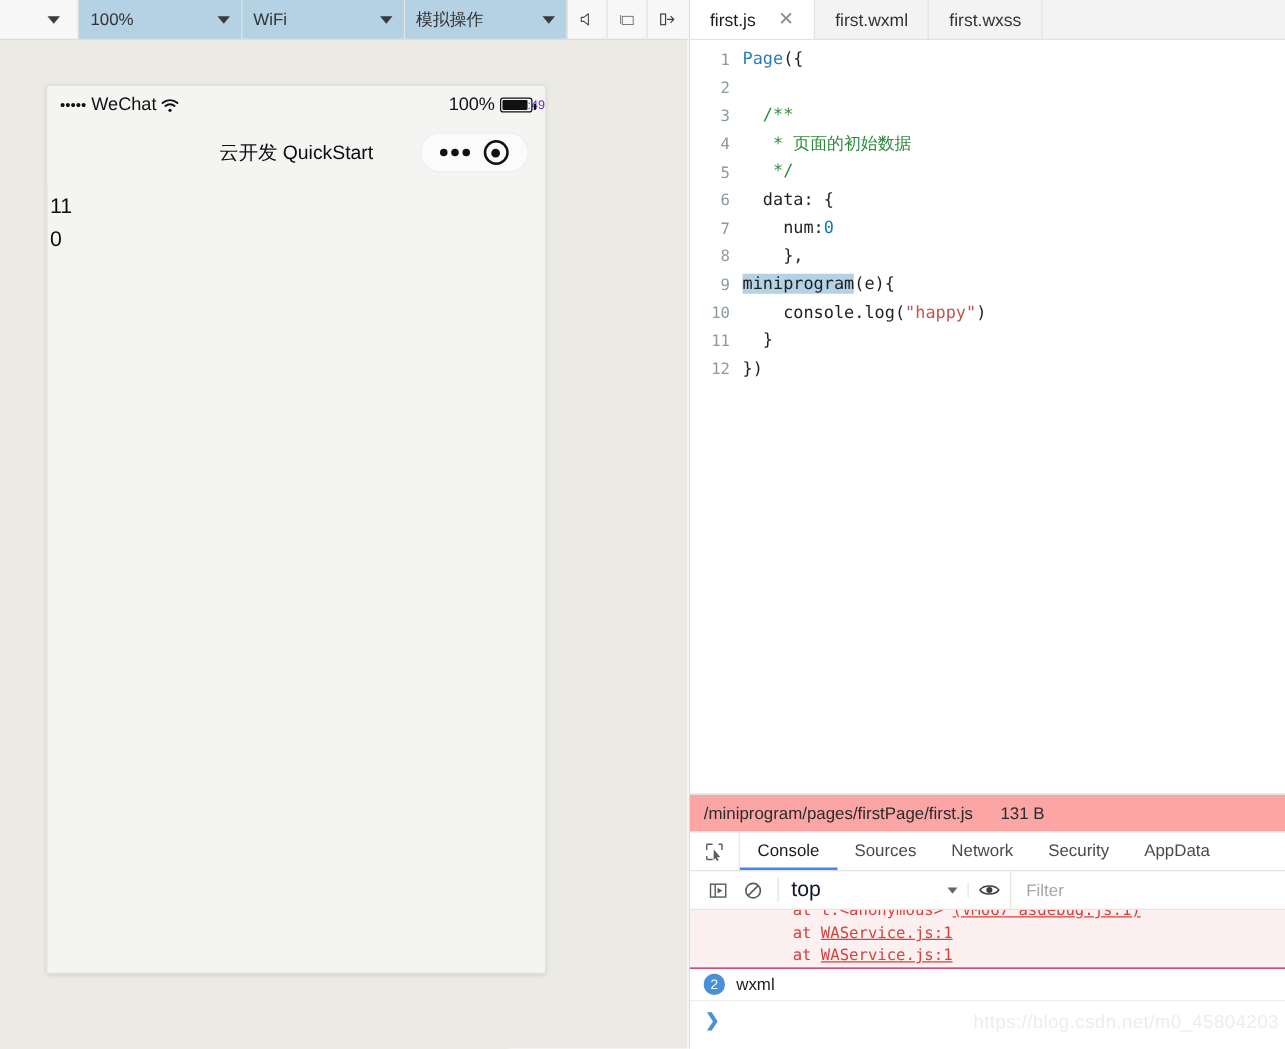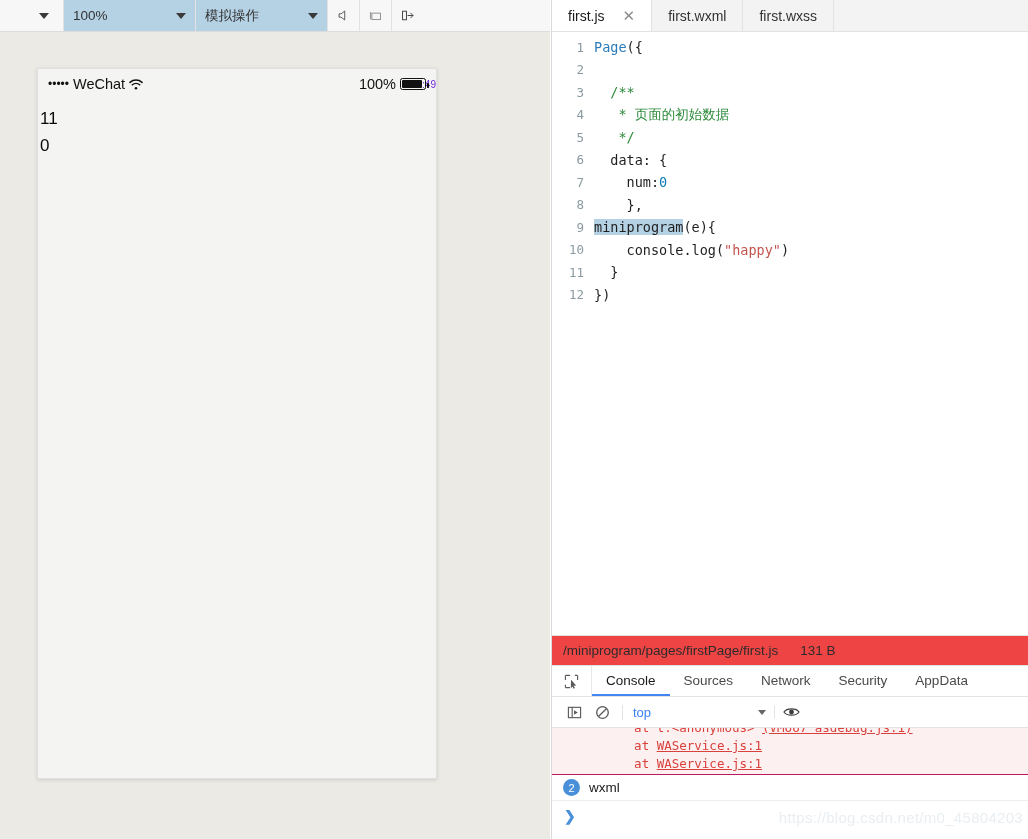--- a/index.html
+++ b/index.html
@@ -145,21 +145,21 @@
   .tok-num { color: #0a7ab5; }
   .tok-str { color: #c4544f; }
   .sel { background: #b5d1e4; }
 
   .file-bar {
     position: absolute; top: 635px; left: 0; width: 100%; height: 30px;
     border-top: 1px solid #e0e0e0;
     display: flex; align-items: center; gap: 22px;
     padding-left: 11px;
     font-size: 13.5px; color: #2c2c2c;
-    background: #ef4444;
+    background: #fca5a5;
   }
 
   .devtools {
     position: absolute; top: 665px; left: 0; width: 100%; height: 174px;
     background: #ffffff;
     border-top: 1px solid #e0e0e0;
   }
   .dt-tabs {
     height: 31px; display: flex; align-items: stretch;
     border-bottom: 1px solid #e3e3e3;
@@ -177,21 +177,21 @@
 
   .dt-toolbar {
     height: 31px; display:flex; align-items:center; gap: 0;
     border-bottom: 1px solid #e3e3e3;
     padding-left: 8px;
   }
   .dtb-icon { width: 28px; display:flex; align-items:center; justify-content:center; }
   .dt-ctx {
     display:flex; align-items:center; justify-content: space-between;
     width: 152px; margin-left: 6px; padding: 0 8px 0 10px;
-    font-size: 13px; color: #3b82f6;
+    font-size: 17px; color: #0f172a;
     border-left: 1px solid #e3e3e3;
   }
   .caret-sm {
     width: 0; height: 0;
     border-left: 4.5px solid transparent;
     border-right: 4.5px solid transparent;
     border-top: 5.5px solid #666;
   }
   .dt-eye { width: 34px; display:flex; align-items:center; justify-content:center;
             border-left: 1px solid #e3e3e3; }
@@ -243,20 +243,24 @@
 <div id="app">
 
   <div class="left-pane">
 
     <div class="sim-toolbar">
       <div class="tb-cell first">
         <span class="chev"></span>
       </div>
       <div class="tb-cell sel">
         <span class="tb-label">100%</span>
+        <span class="chev"></span>
+      </div>
+      <div class="tb-cell sel">
+        <span class="tb-label">WiFi</span>
         <span class="chev"></span>
       </div>
       <div class="tb-cell sel">
         <span class="tb-label">模拟操作</span>
         <span class="chev"></span>
       </div>
       <div class="tb-cell icon">
         <svg class="ic" width="15" height="15" viewBox="0 0 16 16">
           <path d="M9.5 2.5 L5 6 H2.5 v4 H5 L9.5 13.5 Z" fill="none" stroke="#4a4a4a" stroke-width="1.1" stroke-linejoin="round"></path>
         </svg>
@@ -288,20 +292,33 @@
         </div>
         <div class="sb-center">23:49</div>
         <div class="sb-right">
           <span>100%</span>
           <span class="battery">
               <i></i>
             </span>
         </div>
       </div>
 
+      <div class="nav-bar">
+        <div class="nav-title">云开发 QuickStart</div>
+        <div class="capsule">
+          <span class="cap-dots">
+              <span></span>
+              <span></span>
+              <span></span>
+            </span>
+          <span class="target">
+              <i></i>
+            </span>
+        </div>
+      </div>
 
       <div class="page-body">
         <div class="page-line">11</div>
         <div class="page-line">0</div>
       </div>
     </div>
   </div>
 
   <div class="right-pane">
 
@@ -409,20 +426,21 @@
         <div class="dt-ctx">
           <span>top</span>
           <span class="caret-sm"></span>
         </div>
         <div class="dt-eye">
           <svg width="17" height="12" viewBox="0 0 18 12">
             <path d="M1 6 C4 1.5, 14 1.5, 17 6 C14 10.5, 4 10.5, 1 6 Z" fill="none" stroke="#3d3d3d" stroke-width="1.2"></path>
             <circle cx="9" cy="6" r="2.6" fill="#3d3d3d"></circle>
           </svg>
         </div>
+        <div class="dt-filter">Filter</div>
       </div>
 
       <div class="console-body">
         <div class="err-block" id="err-block">
             <div class="err-line clip">    at t.&lt;anonymous&gt; <span class="err-link">(VM667 asdebug.js:1)</span></div>
             <div class="err-line">    at <span class="err-link">WAService.js:1</span></div>
             <div class="err-line">    at <span class="err-link">WAService.js:1</span></div>
           </div>
 
         <div class="log-row">

